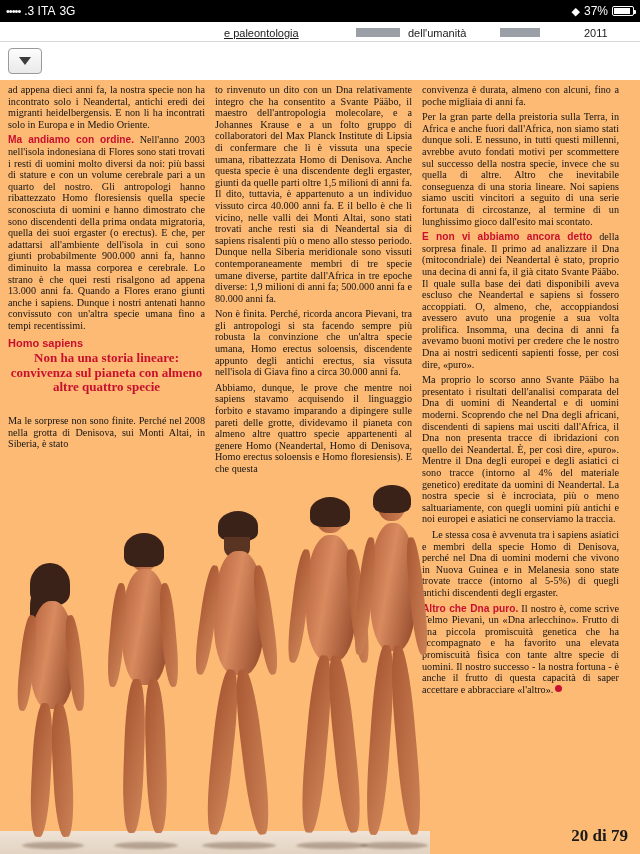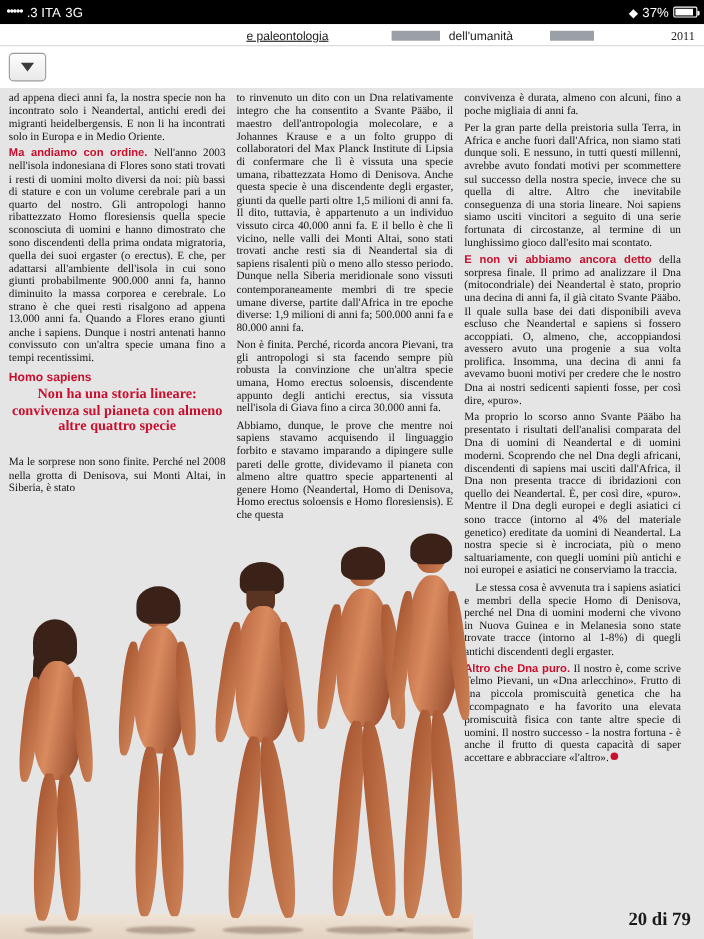--- a/index.html
+++ b/index.html
@@ -125,21 +125,21 @@
     border-left: 6px solid transparent;
     border-right: 6px solid transparent;
     border-top: 8px solid #3c3c3c;
   }
 
   
   .page {
     position: absolute;
     top: 80px; left: 0;
     width: 640px; height: 774px;
-    background: #e5e5e5;
+    background: #fdba74;
     overflow: hidden;
   }
 
   .columns {
     position: absolute;
     top: 4px; left: 8px;
     width: 624px;
     height: 700px;
     display: flex;
     gap: 10px;
@@ -265,21 +265,21 @@
           <span class="fill"></span>
         </span>
     </div>
   </div>
 
   <div class="pagestrip">
     <span class="seg" style="left:224px;text-decoration:underline;">e paleontologia</span>
     <span class="blockbar" style="position:absolute; left:352px; top:6px; width:44px;"></span>
     <span class="seg" style="left:408px;">dell'umanità</span>
     <span class="blockbar" style="position:absolute; left:496px; top:6px; width:40px;"></span>
-    <span class="seg" style="left:610px;font-family:Liberation Serif, serif;">2011</span>
+    <span class="seg" style="left:584px;">2011</span>
     <div class="rule"></div>
   </div>
 
   <div class="toolbar">
     <div class="backbtn">
       <span class="tri"></span>
     </div>
   </div>
 
   <div class="page">
@@ -302,21 +302,21 @@
         <p>to rinvenuto un dito con un Dna relativamente integro che ha consentito a Svante Pääbo, il maestro dell'antropologia molecolare, e a Johannes Krause e a un folto gruppo di collaboratori del Max Planck Institute di Lipsia di confermare che lì è vissuta una specie umana, ribattezzata Homo di Denisova. Anche questa specie è una discendente degli ergaster, giunti da quelle parti oltre 1,5 milioni di anni fa. Il dito, tuttavia, è appartenuto a un individuo vissuto circa 40.000 anni fa. E il bello è che lì vicino, nelle valli dei Monti Altai, sono stati trovati anche resti sia di Neandertal sia di sapiens risalenti più o meno allo stesso periodo. Dunque nella Siberia meridionale sono vissuti contemporaneamente membri di tre specie umane diverse, partite dall'Africa in tre epoche diverse: 1,9 milioni di anni fa; 500.000 anni fa e 80.000 anni fa.</p>
         <p>Non è finita. Perché, ricorda ancora Pievani, tra gli antropologi si sta facendo sempre più robusta la convinzione che un'altra specie umana, Homo erectus soloensis, discendente appunto degli antichi erectus, sia vissuta nell'isola di Giava fino a circa 30.000 anni fa.</p>
         <p>Abbiamo, dunque, le prove che mentre noi sapiens stavamo acquisendo il linguaggio forbito e stavamo imparando a dipingere sulle pareti delle grotte, dividevamo il pianeta con almeno altre quattro specie appartenenti al genere Homo (Neandertal, Homo di Denisova, Homo erectus soloensis e Homo floresiensis). E che questa</p>
       </div>
 
       <div class="col">
         <p>convivenza è durata, almeno con alcuni, fino a poche migliaia di anni fa.</p>
         <p>Per la gran parte della preistoria sulla Terra, in Africa e anche fuori dall'Africa, non siamo stati dunque soli. E nessuno, in tutti questi millenni, avrebbe avuto fondati motivi per scommettere sul successo della nostra specie, invece che su quella di altre. Altro che inevitabile conseguenza di una storia lineare. Noi sapiens siamo usciti vincitori a seguito di una serie fortunata di circostanze, al termine di un lunghissimo gioco dall'esito mai scontato.</p>
         <p><span class="sec-head">E non vi abbiamo ancora detto</span><span> della sorpresa finale. Il primo ad analizzare il Dna (mitocondriale) dei Neandertal è stato, proprio una decina di anni fa, il già citato Svante Pääbo. Il quale sulla base dei dati disponibili aveva escluso che Neandertal e sapiens si fossero accoppiati. O, almeno, che, accoppiandosi avessero avuto una progenie a sua volta prolifica. Insomma, una decina di anni fa avevamo buoni motivi per credere che le nostro Dna ai nostri sedicenti sapienti fosse, per così dire, «puro».</span></p>
         <p>Ma proprio lo scorso anno Svante Pääbo ha presentato i risultati dell'analisi comparata del Dna di uomini di Neandertal e di uomini moderni. Scoprendo che nel Dna degli africani, discendenti di sapiens mai usciti dall'Africa, il Dna non presenta tracce di ibridazioni con quello dei Neandertal. È, per così dire, «puro». Mentre il Dna degli europei e degli asiatici ci sono tracce (intorno al 4% del materiale genetico) ereditate da uomini di Neandertal. La nostra specie si è incrociata, più o meno saltuariamente, con quegli uomini più antichi e noi europei e asiatici ne conserviamo la traccia.</p>
-        <p style="text-indent:10px;">Le stessa cosa è avvenuta tra i sapiens asiatici e membri della specie Homo di Denisova, perché nel Dna di uomini moderni che vivono in Nuova Guinea e in Melanesia sono state trovate tracce (intorno al 1-8%) di quegli antichi discendenti degli ergaster.</p>
+        <p style="text-indent:10px;">Le stessa cosa è avvenuta tra i sapiens asiatici e membri della specie Homo di Denisova, perché nel Dna di uomini moderni che vivono in Nuova Guinea e in Melanesia sono state trovate tracce (intorno al 5-5%) di quegli antichi discendenti degli ergaster.</p>
         <p><span class="sec-head">Altro che Dna puro.</span><span> Il nostro è, come scrive Telmo Pievani, un «Dna arlecchino». Frutto di una piccola promiscuità genetica che ha accompagnato e ha favorito una elevata promiscuità fisica con tante altre specie di uomini. Il nostro successo - la nostra fortuna - è anche il frutto di questa capacità di saper accettare e abbracciare «l'altro».</span><span class="redball"></span></p>
       </div>
     </div>
 
     <div class="illustration">
       <div class="ground"></div>
 
       <div class="fig" style="left:6px; width:92px; height:290px;">
         <div class="head" style="left:30px; top:18px; width:28px; height:32px;"></div>
         <div class="hair" style="left:24px; top:10px; width:40px; height:42px;"></div>

